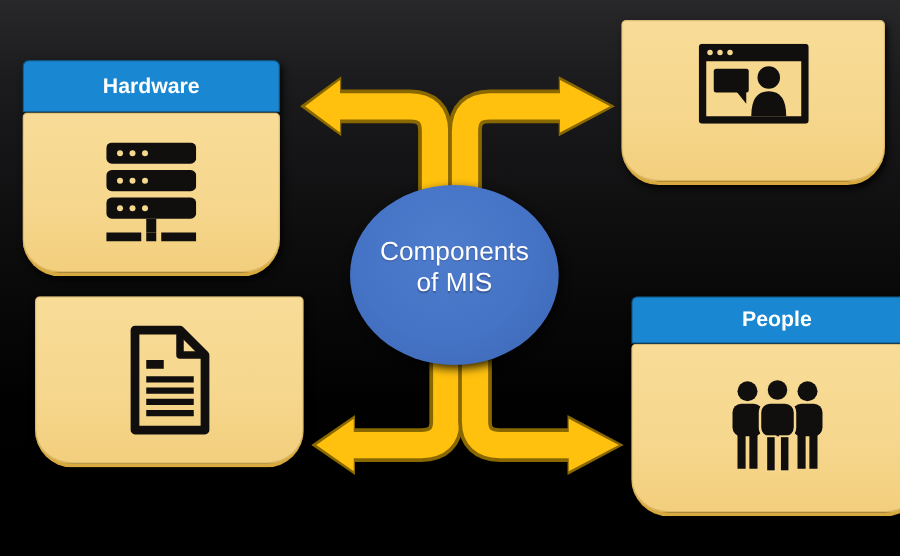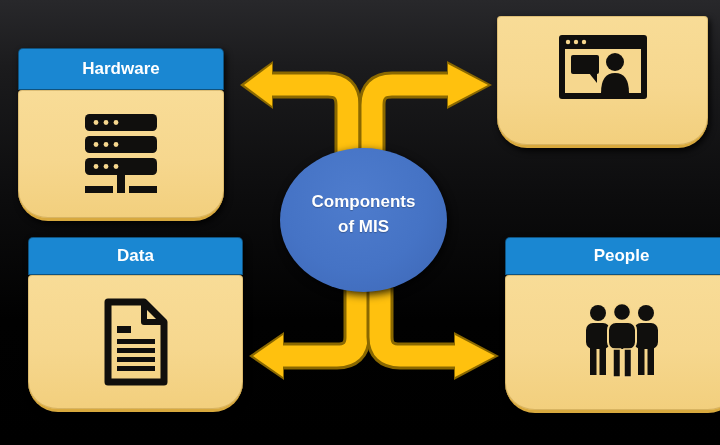--- a/index.html
+++ b/index.html
@@ -58,21 +58,21 @@
   .center-node {
     position: absolute;
     left: 280px; top: 148px; width: 167px; height: 144px;
     background: radial-gradient(ellipse at 45% 35%, #4e7ccd 0%, #4573c5 55%, #3d66b4 100%);
     border-radius: 50%;
     display: flex; flex-direction: column; align-items: center; justify-content: center;
     padding-bottom: 12px; box-sizing: border-box;
     filter: drop-shadow(2px 3px 4px rgba(0,0,0,0.8));
   }
   .center-node span {
-    color: #ffffff; font-weight: bold; font-size: 17px; line-height: 25px;
+    color: #ffffff; font-weight: normal; font-size: 21px; line-height: 25px;
     text-shadow: 0 1px 1px rgba(0,0,0,0.25);
   }
   .icon { display: block; }
 </style>
 </head>
 <body>
 
 <div class="stage">
 
   <svg class="arrows" viewBox="0 0 720 445">
@@ -144,23 +144,20 @@
           <rect x="12" y="20" width="28" height="19" rx="2"></rect>
           <polygon points="30,38 38,48 38,38"></polygon>
           <circle cx="56" cy="27" r="9"></circle>
           <path d="M42 58 Q42 38 56 38 Q70 38 70 58 Z"></path>
         </g>
       </svg>
     </div>
   </div>
 
   <div class="card card-data">
-    <div class="card-header">
-      <span>Data</span>
-    </div>
     <div class="card-body">
       <svg class="icon" width="66" height="88" viewBox="0 0 66 88">
         <path d="M5 4 H41 L61 24 V84 H5 Z" fill="none" stroke="#100f0d" stroke-width="7" stroke-linejoin="round"></path>
         <path d="M41 6 V24 H59" fill="none" stroke="#100f0d" stroke-width="6" stroke-linejoin="round"></path>
         <g fill="#100f0d">
           <rect x="14" y="28" width="14" height="7"></rect>
           <rect x="14" y="41" width="38" height="5"></rect>
           <rect x="14" y="50" width="38" height="5"></rect>
           <rect x="14" y="59" width="38" height="5"></rect>
           <rect x="14" y="68" width="38" height="5"></rect>

